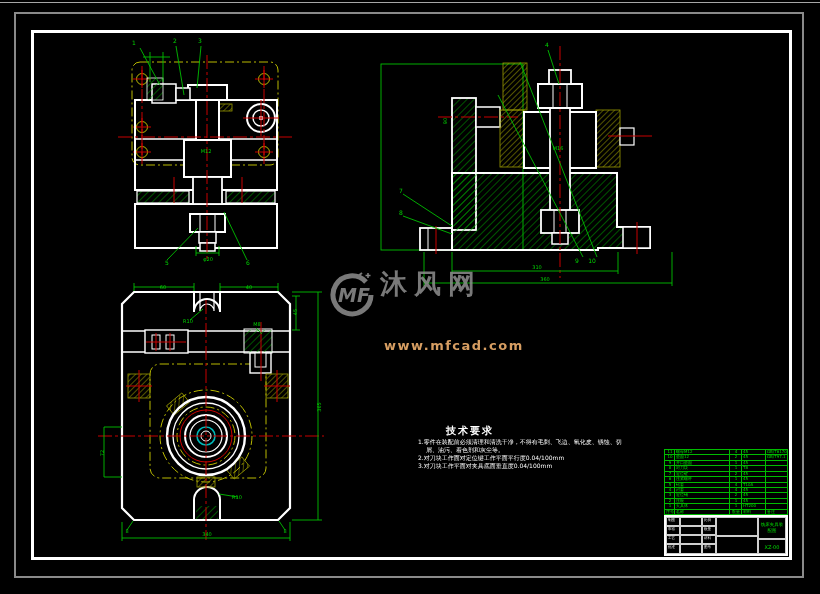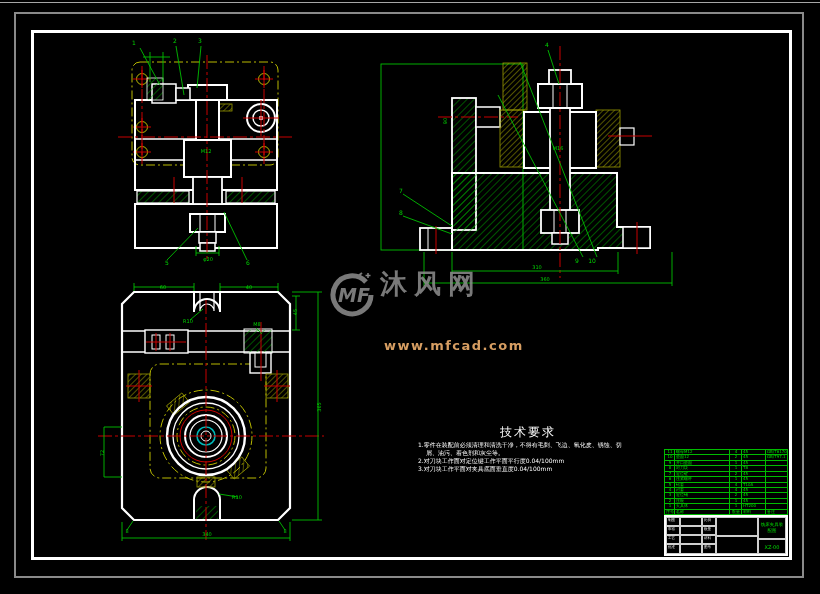--- a/index.html
+++ b/index.html
@@ -21,21 +21,21 @@
   .cy{fill:none;stroke:#00b7b7;}
   
   .watermark{position:absolute;left:326px;top:266px;width:220px;height:60px;z-index:4;opacity:.85;}
   .wm-logo{position:absolute;left:2px;top:6px;width:46px;height:46px;}
   .wm-site{position:absolute;left:54px;top:0px;font-size:27px;font-weight:bold;color:#8f8f8f;
            letter-spacing:7px;white-space:nowrap;text-align:center;}
   .wm-url{position:absolute;left:58px;top:32px;font-size:13px;font-weight:bold;color:#fdba74;
           letter-spacing:1.5px;white-space:nowrap;margin-top:40px;}
   
   .tech{position:absolute;left:418px;top:424px;width:250px;z-index:4;color:#fff;}
-  .tech-title{font-size:12px;font-weight:normal;text-align:right;width:110px;margin-left:28px;letter-spacing:2px;}
+  .tech-title{font-size:10px;font-weight:bold;text-align:left;width:110px;margin-left:28px;letter-spacing:2px;}
   .tech-line{font-size:6px;line-height:8px;white-space:nowrap;}
   .tech-line.indent{padding-left:8px;}
   
   .bom{position:absolute;left:664px;top:449px;width:124px;height:66px;z-index:4;
        border:1px solid #00bb00;box-sizing:border-box;display:flex;flex-direction:column;}
   .bom-row{display:flex;flex:1 1 auto;border-bottom:1px solid #00bb00;min-height:0;}
   .bom-row:last-child{border-bottom:none;}
   .bom-cell{color:#00e000;font-size:4px;line-height:4.5px;overflow:hidden;white-space:nowrap;
             border-right:1px solid #00bb00;padding-left:1px;box-sizing:border-box;}
   .bom-cell:last-child{border-right:none;}

